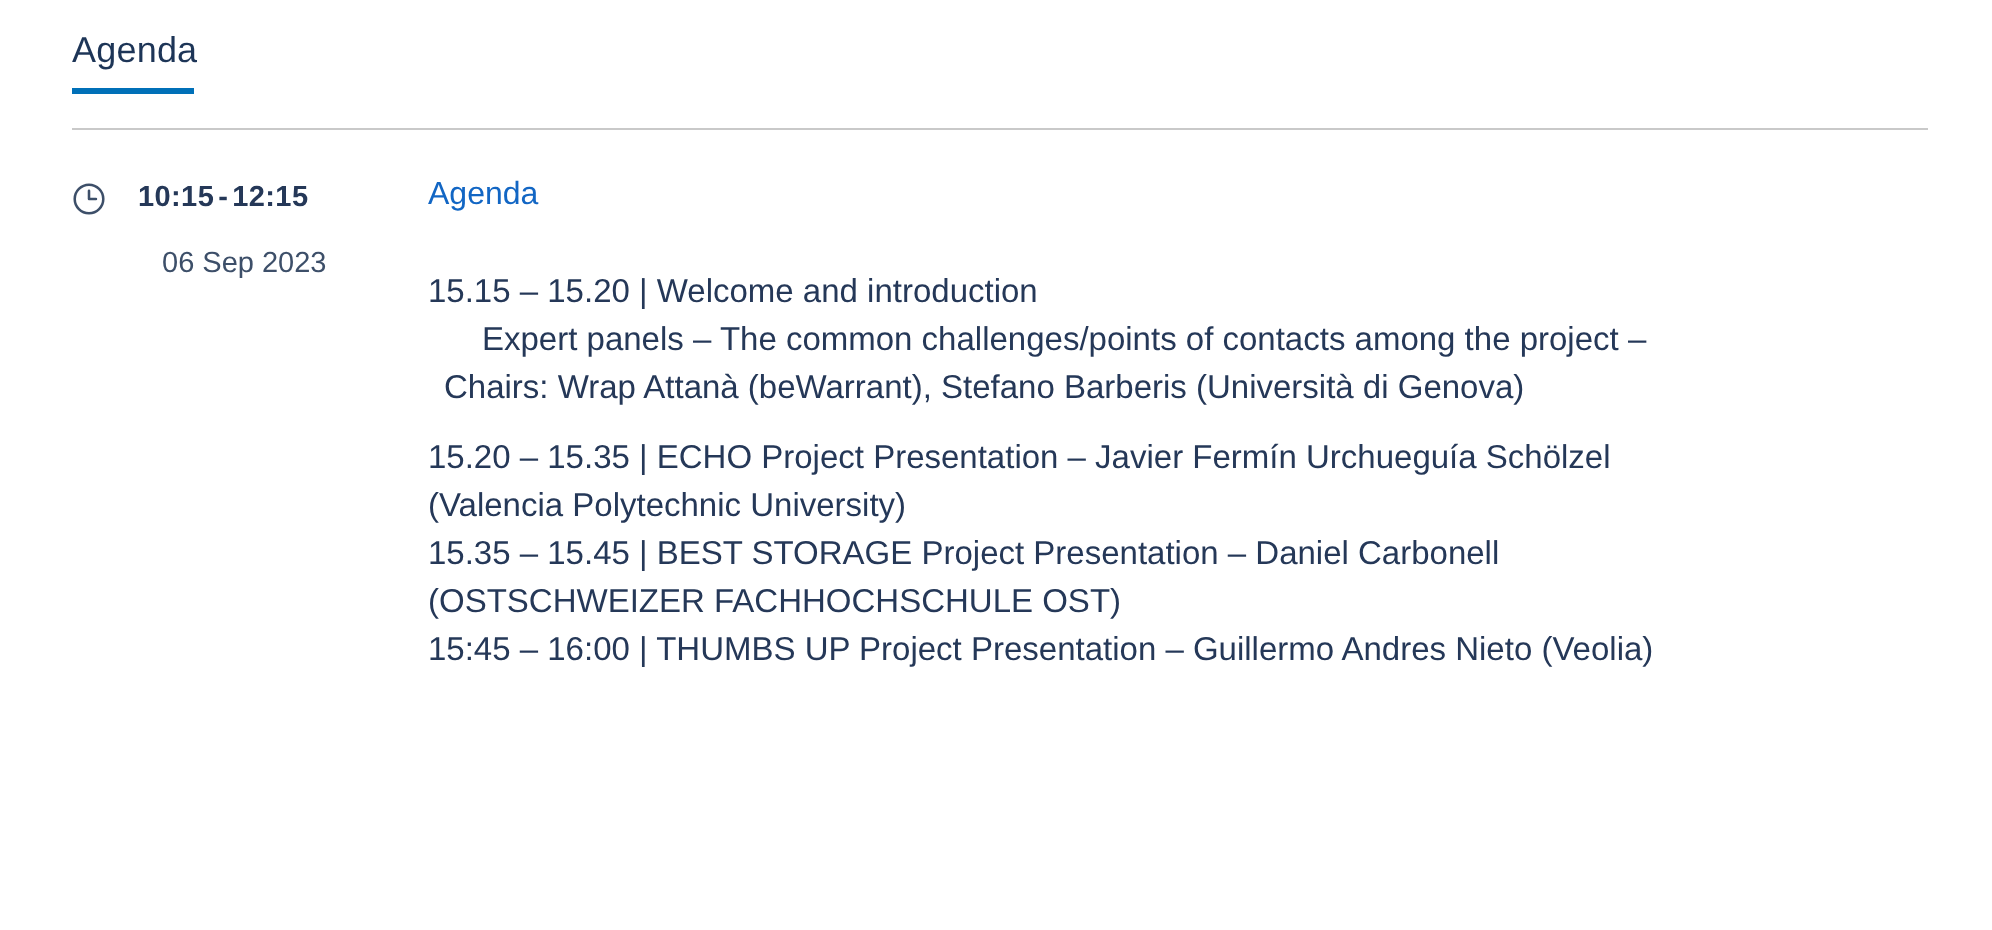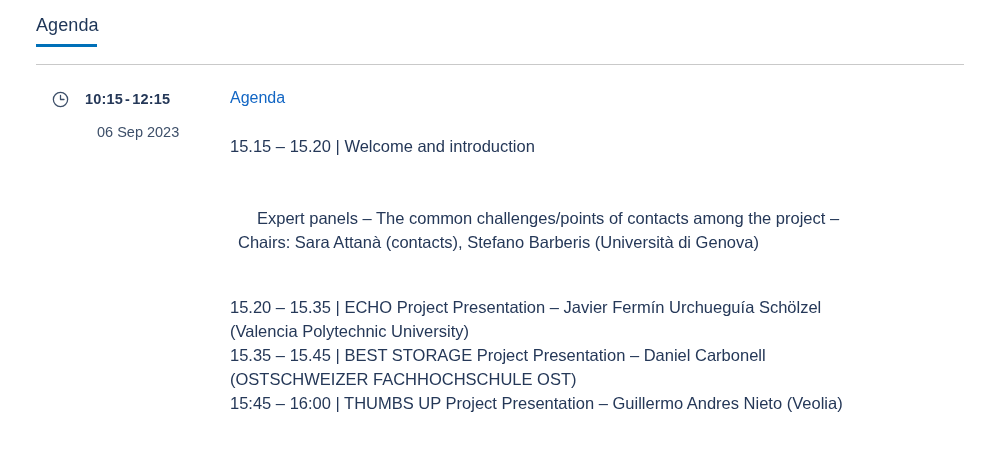--- a/index.html
+++ b/index.html
@@ -46,21 +46,21 @@
     left: 36px;
     top: 64px;
     width: 928px;
     height: 1px;
     background: #c9c9c9;
   }
 
   
   .event {
     position: absolute;
-    left: 16px;
+    left: 0;
     top: 88px;
     width: 900px;
     display: flex;
     align-items: flex-start;
   }
 
   .meta {
     width: 210px;
     flex: 0 0 210px;
     padding-left: 36px;
@@ -113,22 +113,22 @@
   }
 
   .para {
     margin: 0;
     font-size: 16.5px;
     line-height: 24px;
     color: #253858;
     max-width: 692px;
   }
   .block-gap-1 { margin-top: 26px; }
-  .block-gap-2 { margin-top: 41px; }
-  .indent-lg { padding-left: 27px; margin-top: 48px; }
+  .block-gap-2 { margin-top: 11px; }
+  .indent-lg { padding-left: 27px; }
   .indent-sm { padding-left: 8px; }
 </style>
 </head>
 <body>
 
 <div class="tabbar">
   <div class="tab">
     <span>Agenda</span>
   </div>
   <div class="tab-underline"></div>
@@ -148,20 +148,20 @@
       </div>
     </div>
     <div class="meta-date">06 Sep 2023</div>
   </div>
 
   <div class="content">
     <a class="agenda-link" href="#">Agenda</a>
 
     <p class="para block-gap-1">15.15 – 15.20 | Welcome and introduction</p>
     <p class="para indent-lg">Expert panels – The common challenges/points of contacts among the project –</p>
-    <p class="para indent-sm">Chairs: Sara Attanà (contacts), Stefano Barberis (Università di Genova)</p>
+    <p class="para indent-sm">Chairs: Wrap Attanà (beWarrant), Stefano Barberis (Università di Genova)</p>
 
     <p class="para block-gap-2">15.20 – 15.35 | ECHO Project Presentation – Javier Fermín Urchueguía Schölzel (Valencia Polytechnic University)</p>
     <p class="para">15.35 – 15.45 | BEST STORAGE Project Presentation – Daniel Carbonell (OSTSCHWEIZER FACHHOCHSCHULE OST)</p>
     <p class="para">15:45 – 16:00 | THUMBS UP Project Presentation – Guillermo Andres Nieto (Veolia)</p>
   </div>
 
 </div>
 
 </body></html>

